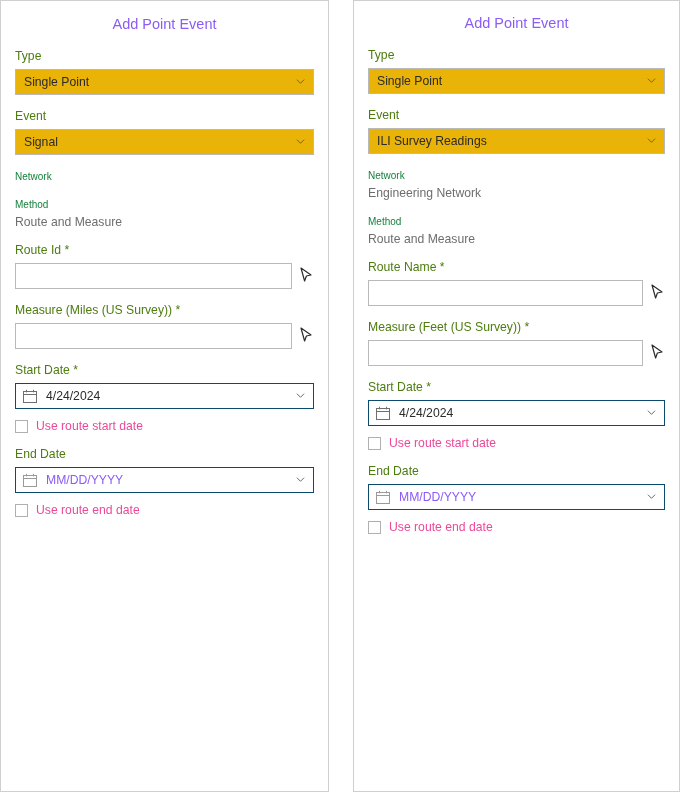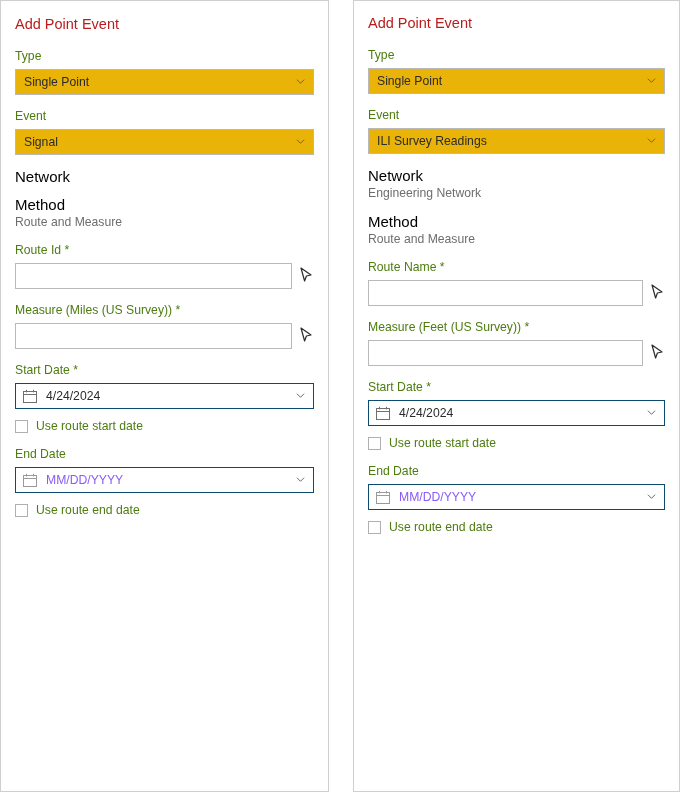--- a/index.html
+++ b/index.html
@@ -34,23 +34,24 @@
     height: 792px;
     padding: 12px 14px 0 14px;
   }
   .panel-right {
     width: 327px;
     height: 792px;
     padding: 11px 14px 0 14px;
   }
   .panel-title {
     font-size: 14.5px;
-    color: #b91c1c;
+    color: #8b5cf6;
     margin: 2px 0 16px 0;
     line-height: 18px;
+    text-align: center;
   }
   .field-label {
     font-size: 12.2px;
     color: #4d7c0f;
     margin: 12px 0 5px 0;
     line-height: 15px;
   }
   .group {
     margin-bottom: 14px;
   }
@@ -76,22 +77,22 @@
     top: 50%;
     width: 9px;
     height: 9px;
     margin-top: -5px;
   }
   .caret svg { display: block; }
   .static-row {
     margin-bottom: 12px;
   }
   .static-key {
-    font-size: 15px;
-    color: #000000;
+    font-size: 10px;
+    color: #15803d;
     line-height: 16px;
   }
   .static-val {
     font-size: 12.2px;
     color: #6e6e6e;
     line-height: 17px;
     margin-top: 1px;
   }
   .input-row {
     display: flex;
@@ -154,21 +155,21 @@
   .checkbox {
     width: 13px;
     height: 13px;
     border: 1px solid #b0b0b0;
     background: #fff;
     box-sizing: border-box;
     flex: 0 0 13px;
   }
   .check-label {
     font-size: 12.2px;
-    color: #4d7c0f;
+    color: #ec4899;
     line-height: 14px;
   }
   .mb-small { margin-bottom: 10px; }
 </style>
 </head>
 <body>
 
 <div class="stage">
 
   <div class="panel panel-left">

